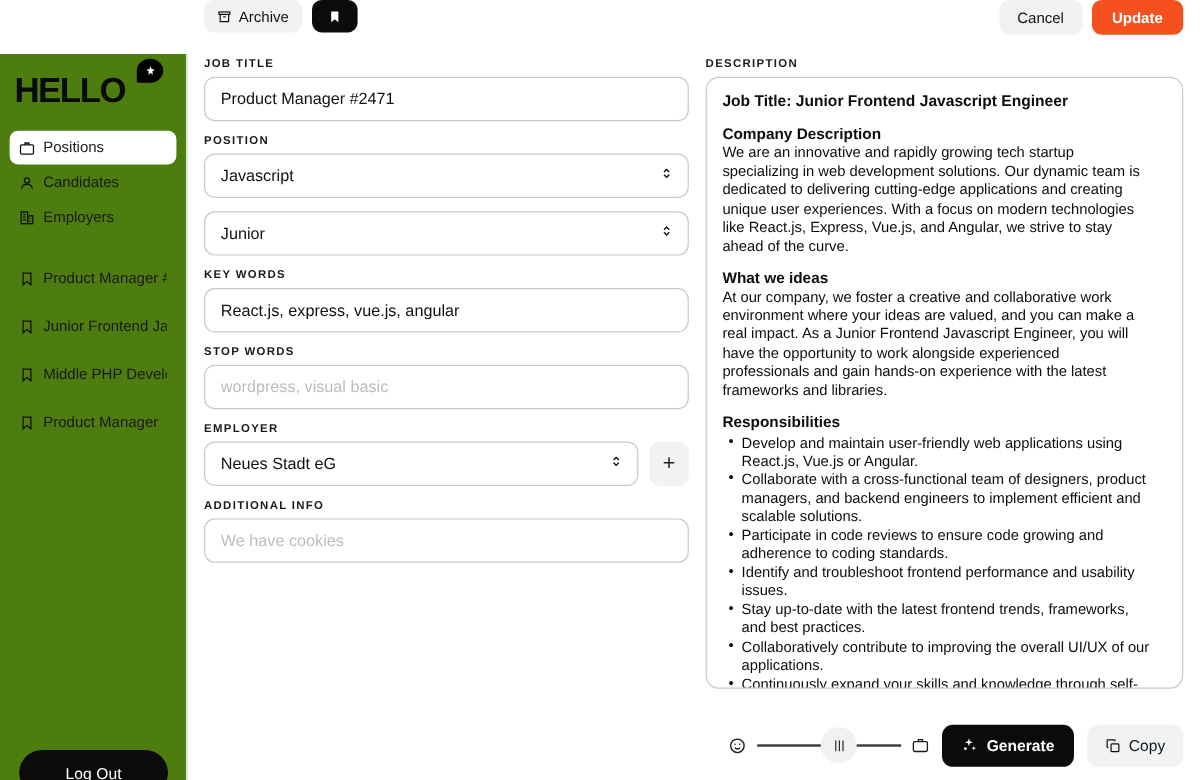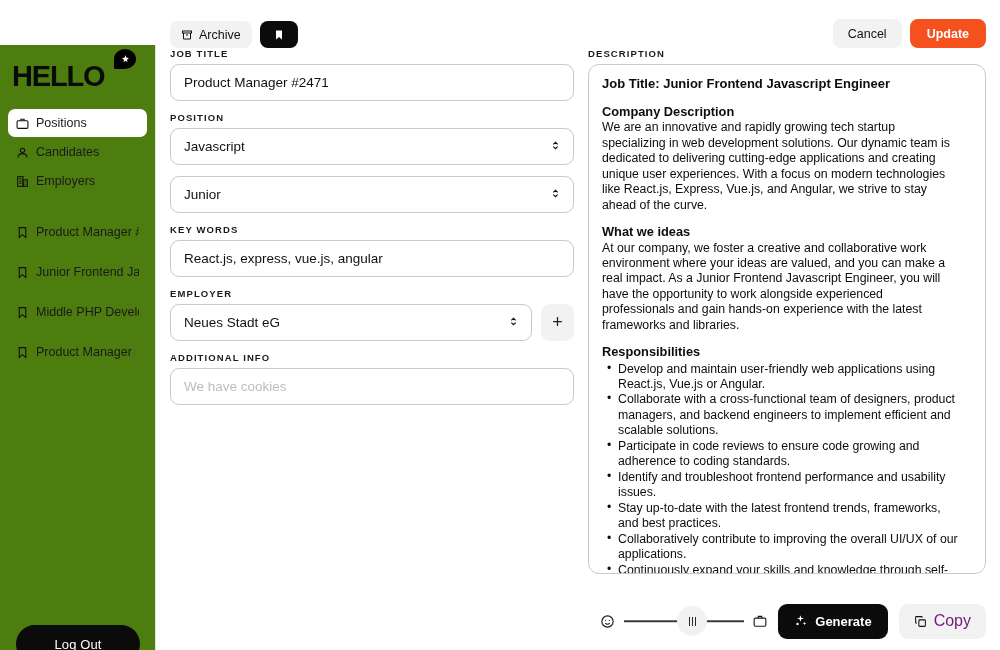--- a/index.html
+++ b/index.html
@@ -65,21 +65,21 @@
     background: #0b0b0b; color: #fff; border: none;
     width: 124px; height: 38px; border-radius: 19px;
     font-size: 13px; font-family: inherit; cursor: pointer;
     letter-spacing: .1px;
   }
 
   
   .main { flex: 1; height: 650px; display: flex; flex-direction: column; background:#fff; }
 
   .topbar {
-    height: 48px; display: flex; align-items: flex-end;
+    height: 48px; display: flex; align-items: flex-start;
     padding: 0 14px 0 14px; gap: 8px; flex: 0 0 48px;
   }
   .btn-archive {
     display: flex; align-items: center; gap: 6px;
     background: #f2f2f2; border: none; border-radius: 8px;
     height: 27px; padding: 0 11px; font-size: 12.5px;
     color: #111; font-family: inherit; cursor: pointer;
   }
   .btn-bookmark {
     background: #0b0b0b; border: none; border-radius: 8px;
@@ -173,22 +173,22 @@
   .knob-bars i { width: 1.5px; height: 9px; background: #2a2a2a; display: block; }
   .btn-generate {
     display: flex; align-items: center; gap: 7px;
     background: #0b0b0b; border: none; border-radius: 9px;
     height: 35px; padding: 0 16px; color: #fff;
     font-size: 13px; font-weight: 600; font-family: inherit; cursor: pointer;
   }
   .btn-copy {
     display: flex; align-items: center; gap: 7px;
     background: #f2f2f2; border: none; border-radius: 9px;
-    height: 35px; padding: 0 15px; color: #701a75;
-    font-size: 16px; font-family: inherit; cursor: pointer;
+    height: 35px; padding: 0 15px; color: #0f172a;
+    font-size: 13px; font-family: inherit; cursor: pointer;
   }
   .icon-s { display: block; }
 </style>
 </head>
 <body>
 
 <div class="app">
 
   <aside class="sidebar">
 
@@ -329,20 +329,24 @@
               </svg>
             </span>
           </div>
         </div>
 
         <div class="field-group">
           <label class="field-label">Key words</label>
           <input class="input" type="text" value="React.js, express, vue.js, angular" style="">
         </div>
 
+        <div class="field-group">
+          <label class="field-label">Stop words</label>
+          <input class="input" type="text" placeholder="wordpress, visual basic" style="">
+        </div>
 
         <div class="field-group">
           <label class="field-label">Employer</label>
           <div class="row-inline">
             <div class="select-wrap">
               <input class="input" type="text" readonly="" value="Neues Stadt eG" style="">
               <span class="stepper">
                 <svg viewBox="0 0 24 24" width="13" height="13" fill="none" stroke="#111" stroke-width="2.2">
                   <path d="M8 10l4-4 4 4"></path>
                     <path d="M8 14l4 4 4-4"></path>

